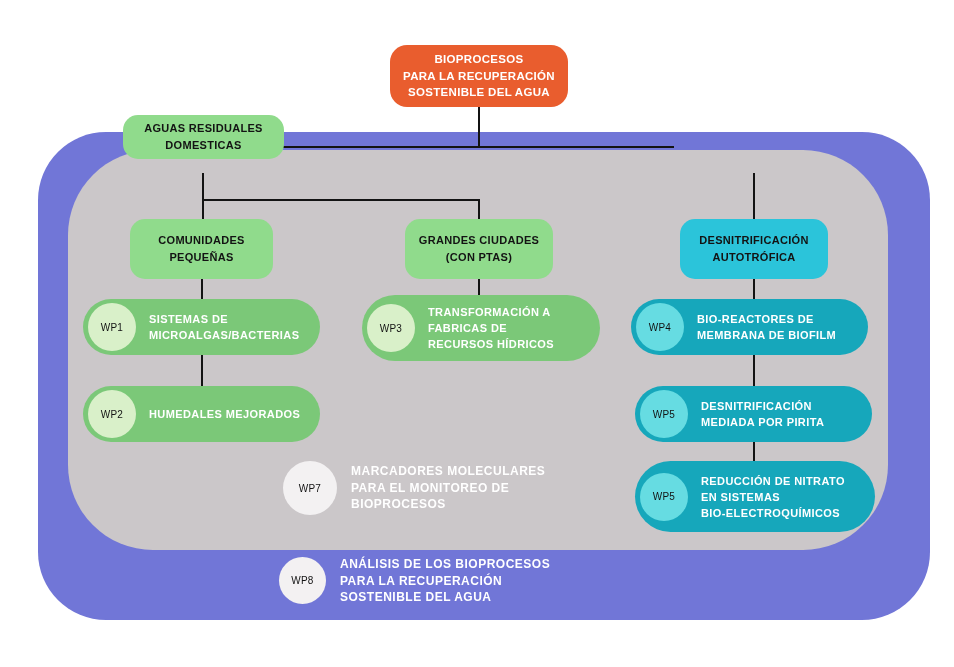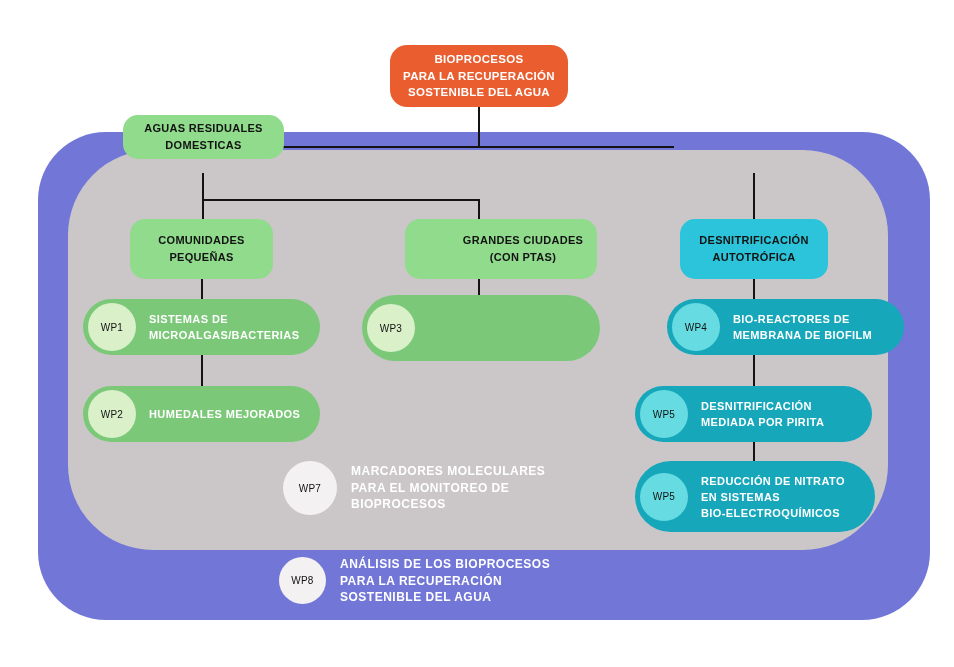--- a/index.html
+++ b/index.html
@@ -72,39 +72,42 @@
 
   <div class="node orange" style="left:390px;top:45px;width:178px;height:62px;">BIOPROCESOS
 PARA LA RECUPERACIÓN
 SOSTENIBLE DEL AGUA</div>
 
   <div class="node green" style="left:123px;top:115px;width:161px;height:44px;">AGUAS RESIDUALES
 DOMESTICAS</div>
 
   <div class="node green" style="left:130px;top:219px;width:143px;height:60px;">COMUNIDADES
 PEQUEÑAS</div>
-  <div class="node green" style="left:405px;top:219px;width:148px;height:60px;padding-left:44px;">GRANDES CIUDADES
+  <div class="node green" style="left:405px;top:219px;width:148px;height:60px;">GRANDES CIUDADES
 (CON PTAS)</div>
   <div class="node teal" style="left:680px;top:219px;width:148px;height:60px;">DESNITRIFICACIÓN
 AUTOTRÓFICA</div>
 
   <div class="pill green" style="left:83px;top:299px;width:237px;height:56px;">
     <div class="tag-circle">WP1</div>
     <div class="pill-label">SISTEMAS DE
 MICROALGAS/BACTERIAS</div>
   </div>
   <div class="pill green" style="left:83px;top:386px;width:237px;height:56px;">
     <div class="tag-circle">WP2</div>
     <div class="pill-label">HUMEDALES MEJORADOS</div>
   </div>
   <div class="pill green" style="left:362px;top:295px;width:238px;height:66px;">
     <div class="tag-circle">WP3</div>
+    <div class="pill-label">TRANSFORMACIÓN A
+FABRICAS DE
+RECURSOS HÍDRICOS</div>
   </div>
 
-  <div class="pill teal" style="left:667px;top:299px;width:237px;height:56px;">
+  <div class="pill teal" style="left:631px;top:299px;width:237px;height:56px;">
     <div class="tag-circle">WP4</div>
     <div class="pill-label">BIO-REACTORES DE
 MEMBRANA DE BIOFILM</div>
   </div>
   <div class="pill teal" style="left:635px;top:386px;width:237px;height:56px;">
     <div class="tag-circle">WP5</div>
     <div class="pill-label">DESNITRIFICACIÓN
 MEDIADA POR PIRITA</div>
   </div>
   <div class="pill teal" style="left:635px;top:461px;width:240px;height:71px;">

